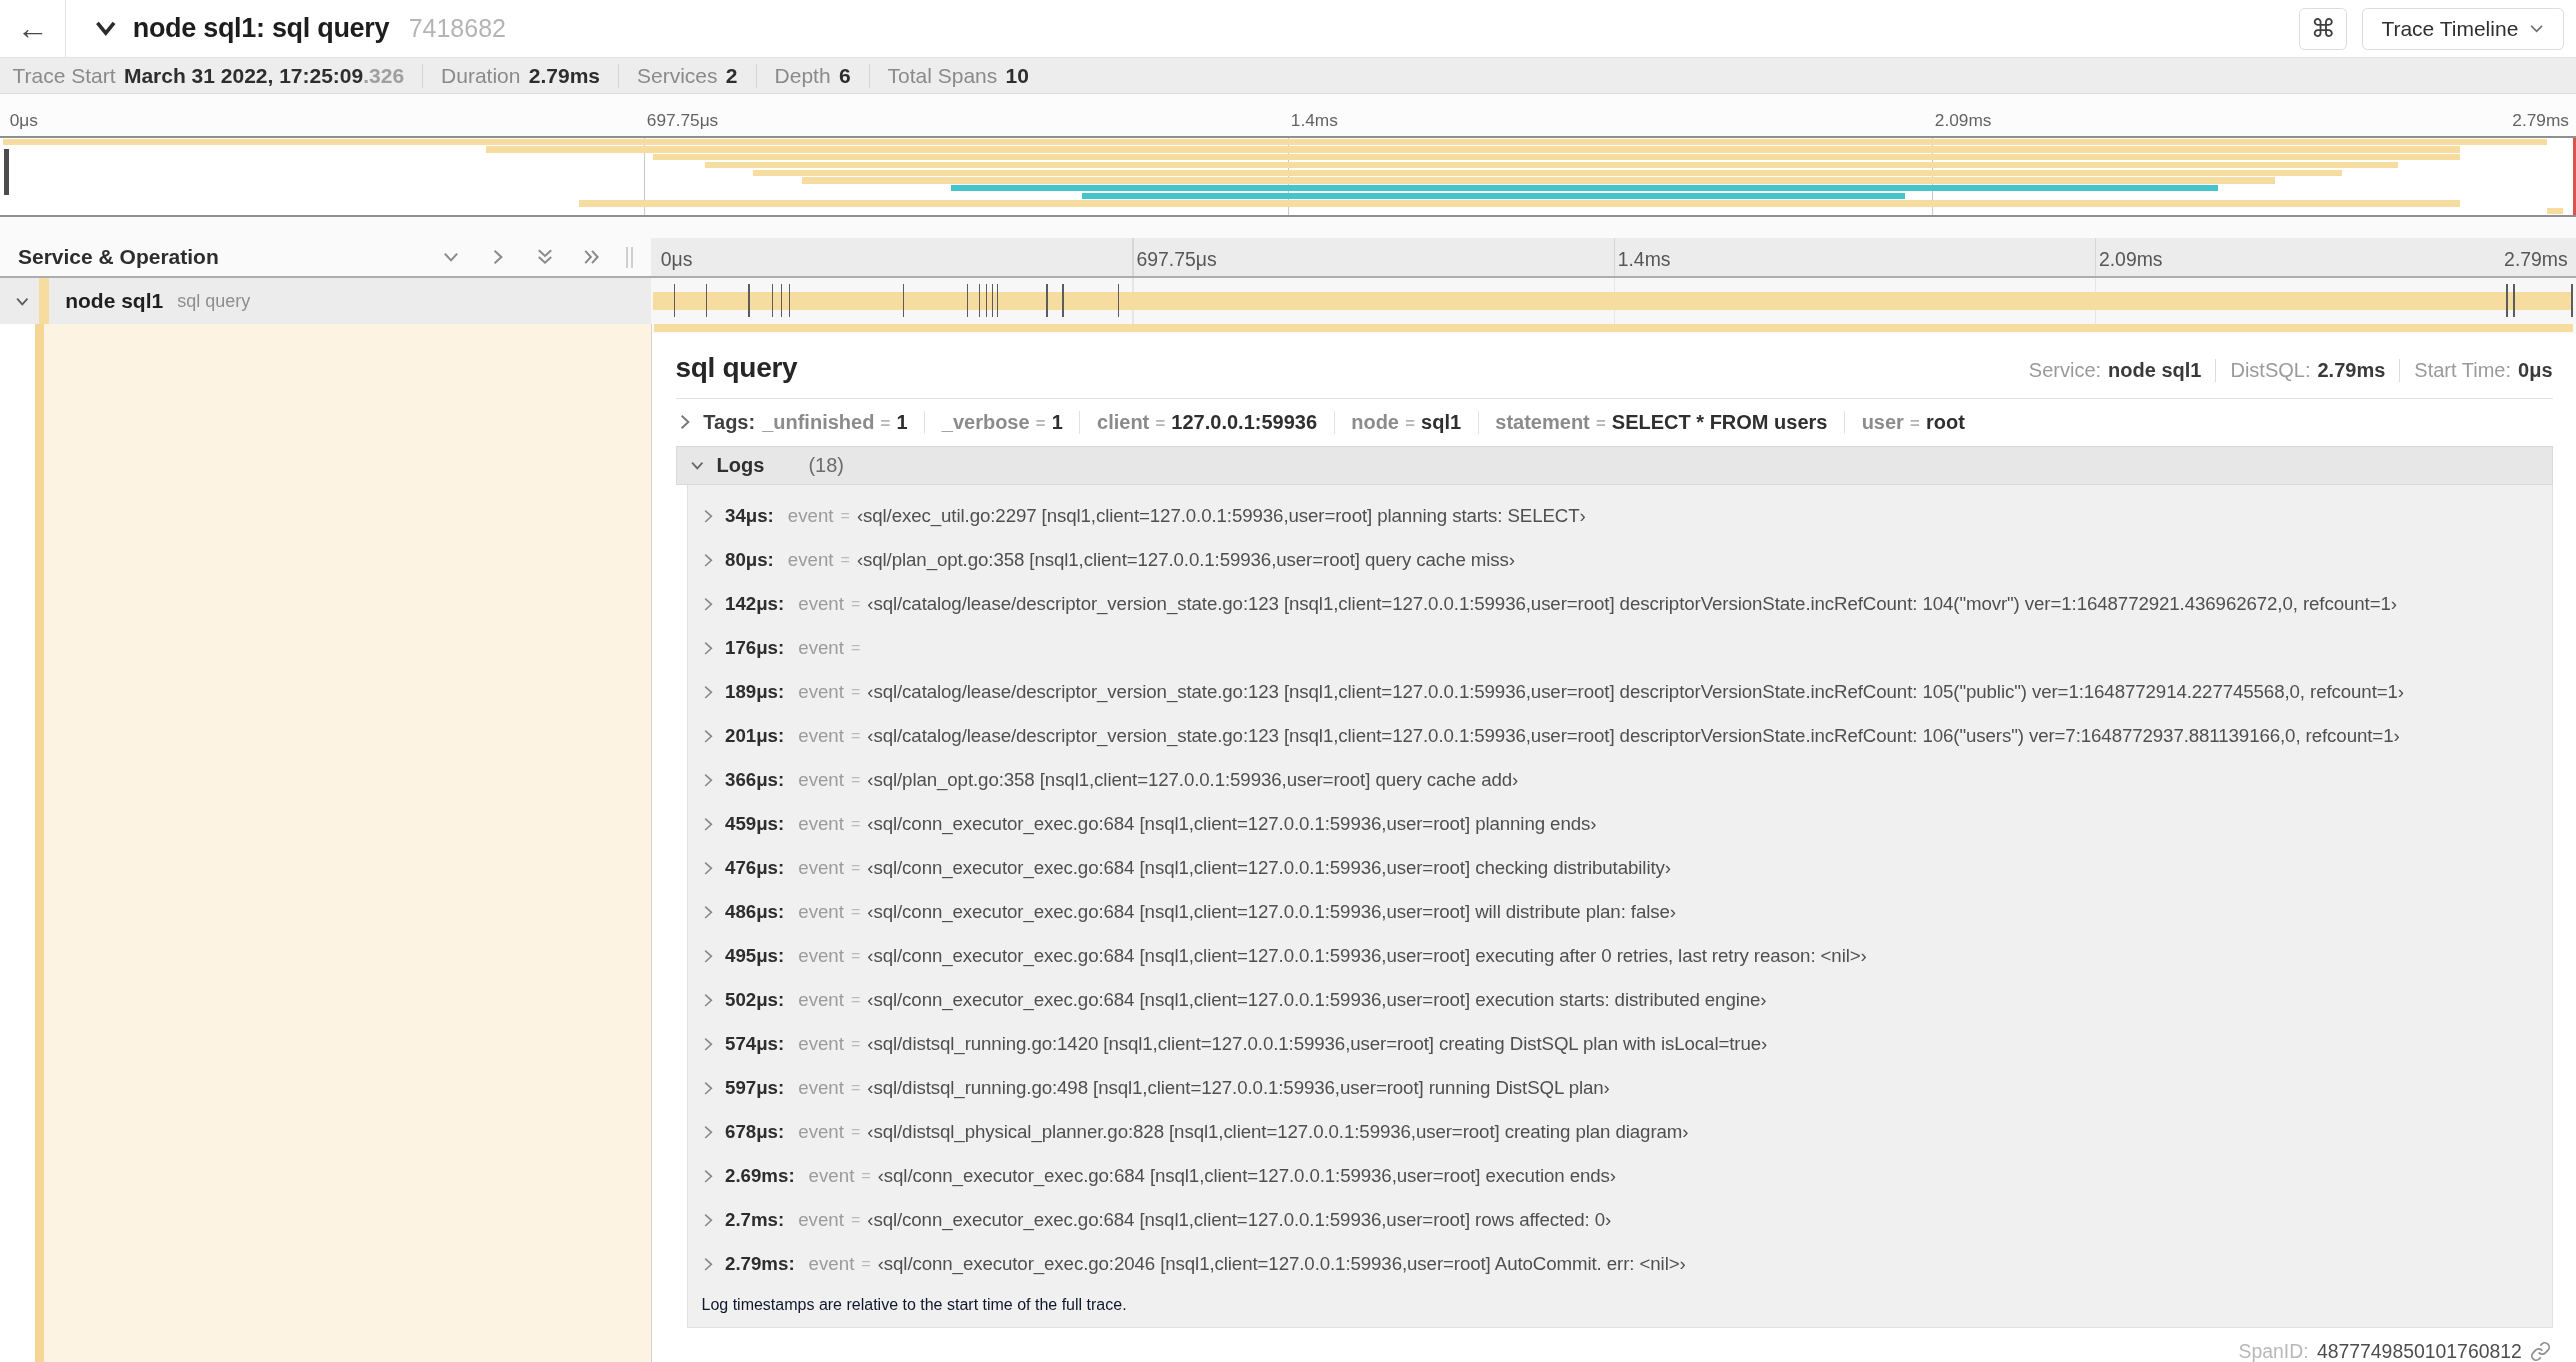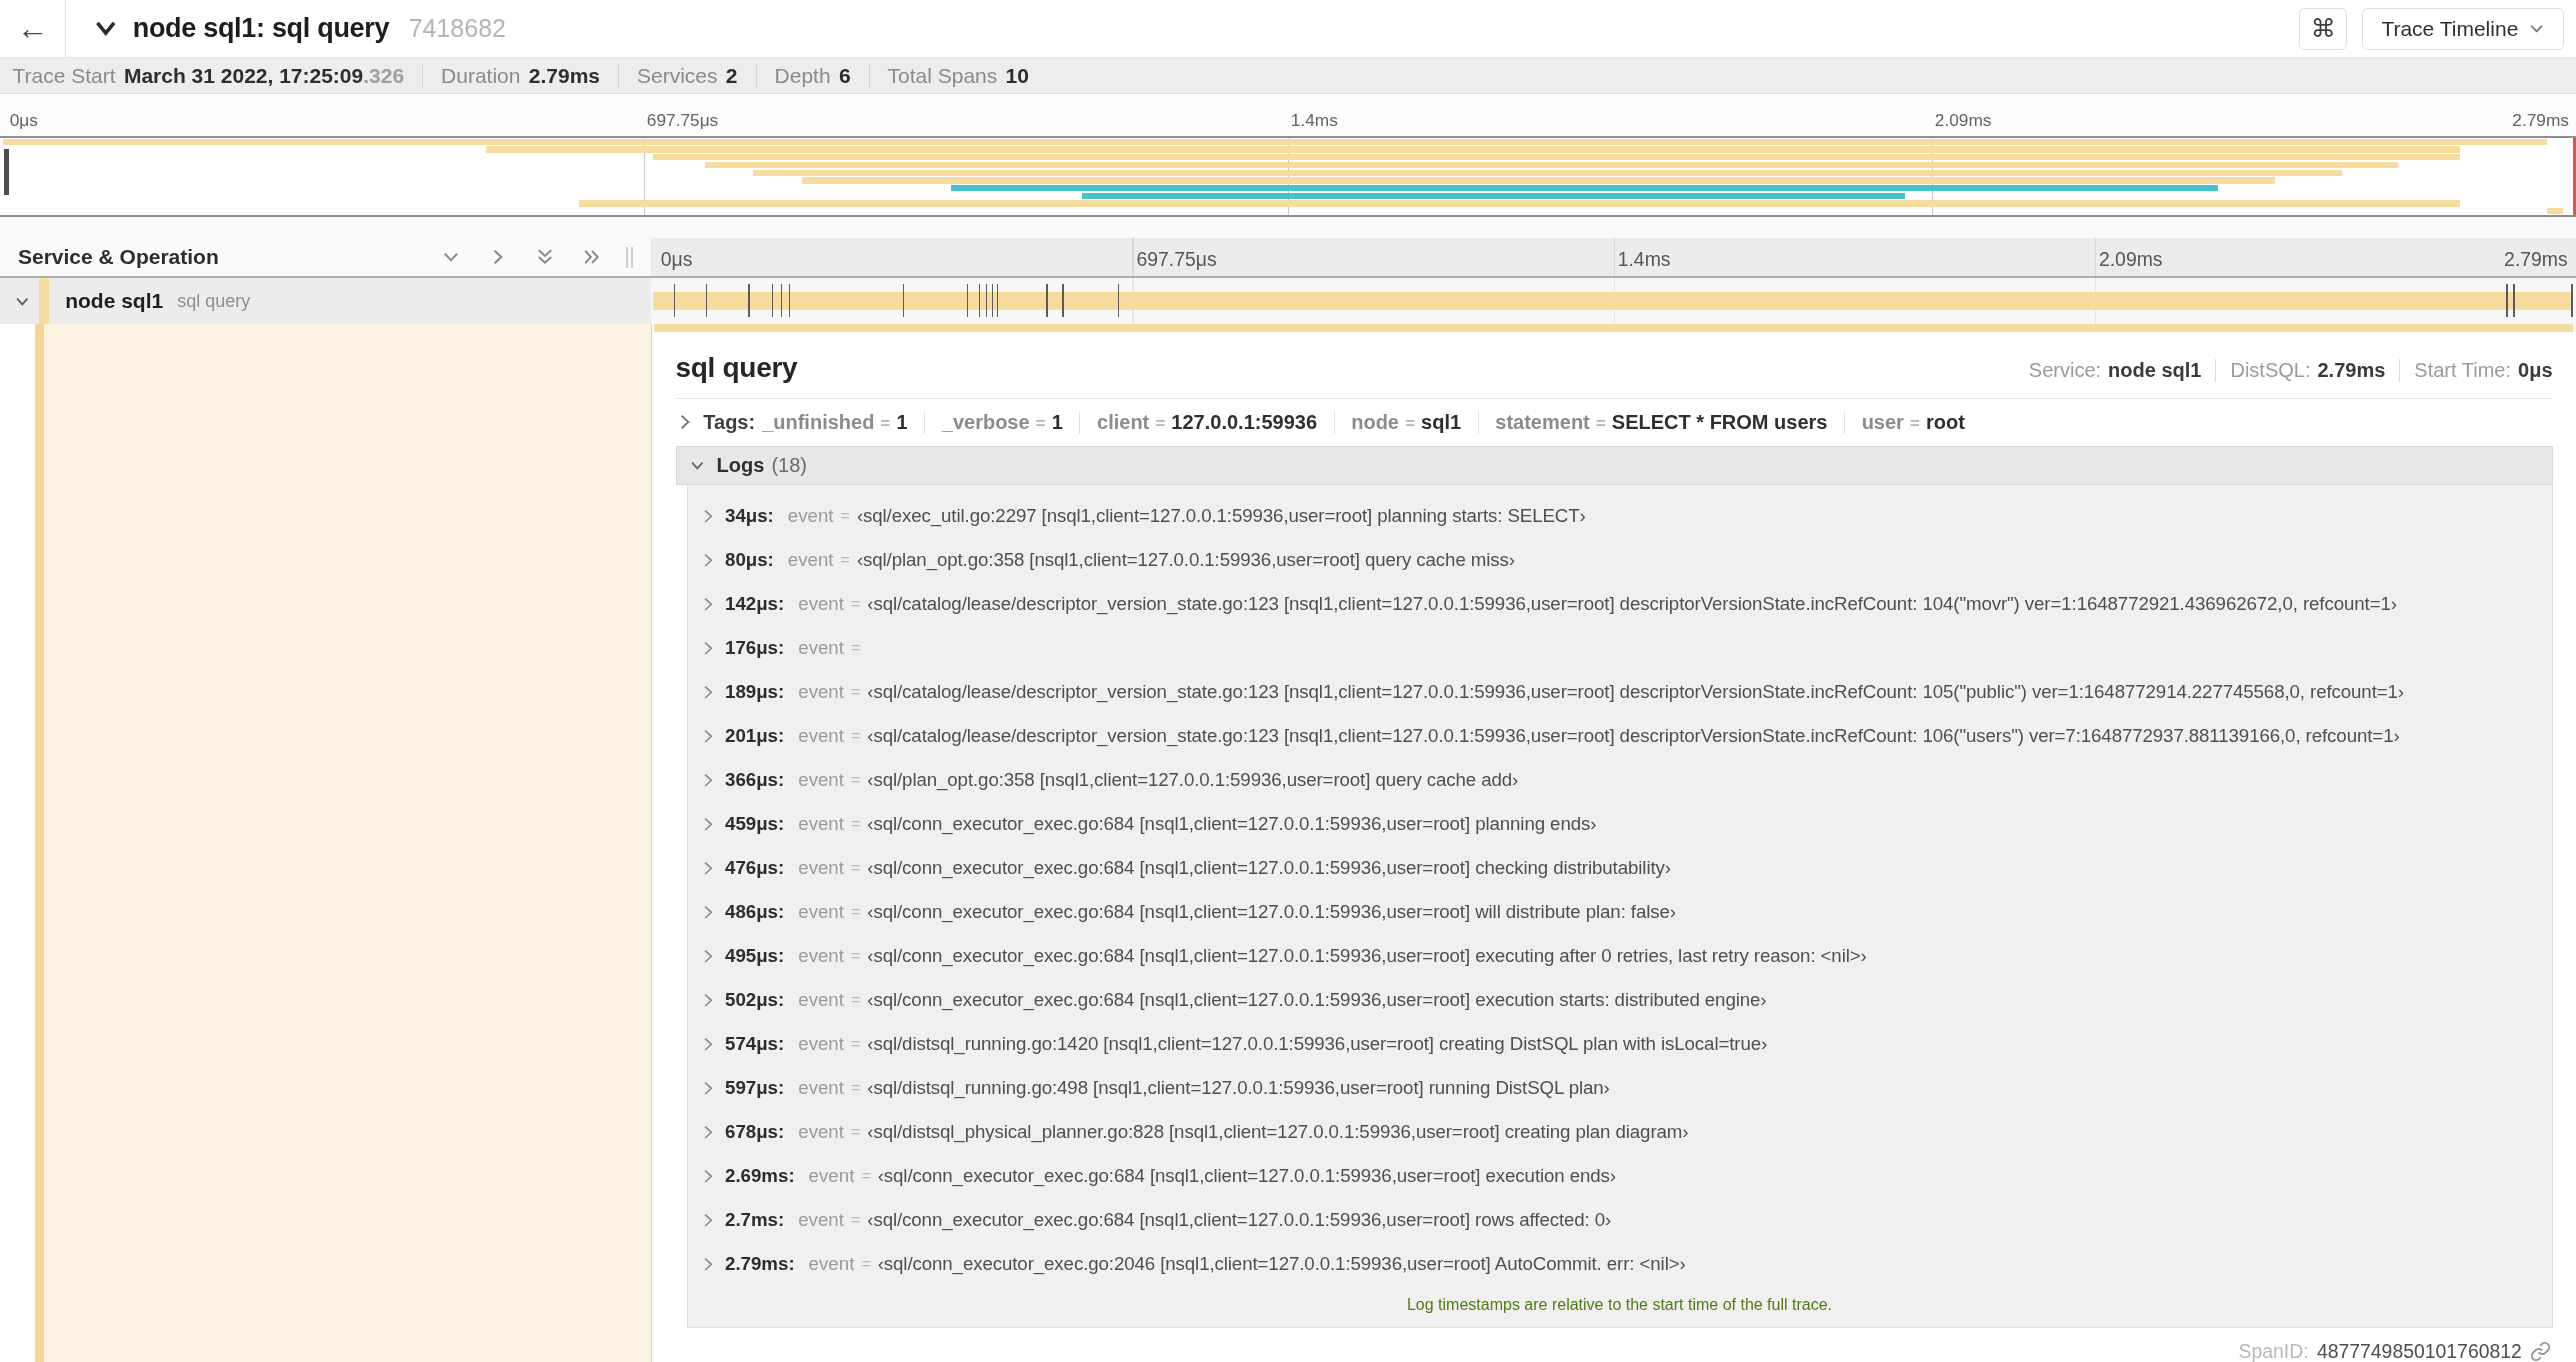--- a/index.html
+++ b/index.html
@@ -99,30 +99,30 @@
   .tag-item { display: flex; align-items: baseline; font-weight: bold; }
   .tag-item + .tag-item { margin-left: 16.6px; padding-left: 16.6px; border-left: 1.4px solid #e1e1e1; }
   .tag-item:first-of-type { margin-left: 9.7px; }
   .tag-key { color: #8b8b8b; }
   .tag-eq { color: #b3b3b3; font-size: 16.6px; margin: 0 6.2px; }
   .tag-value { color: #2f2f2f; }
 
   .logs-header { height: 39px; flex: 0 0 39px; background: #e7e7e7; border: 1.4px solid #d9d9d9; display: flex; align-items: center; padding: 0 12.5px; cursor: pointer; }
   .logs-chevron { color: #666; display: flex; margin-right: 11px; }
   .logs-label { font-size: 20px; font-weight: 700; color: #2f2f2f; margin-right: 7px; }
-  .logs-count { font-size: 20px; color: #6c6c6c; }
+  .logs-count { font-size: 20px; color: #6c6c6c; margin-left: 37px; }
 
   .logs-body { background: #f0f0f0; border: 1.4px solid #e0e0e0; border-top: none; padding-top: 9.7px; margin-left: 11px; }
   .log-row { height: 44px; display: flex; align-items: center; padding: 0 14px; white-space: nowrap; overflow: hidden; font-size: 18.7px; cursor: pointer; }
   .log-chevron { color: #8a8a8a; display: flex; margin-right: 11px; flex: 0 0 auto; }
   .log-time { font-weight: 700; color: #2d2d2d; margin-right: 14px; flex: 0 0 auto; }
   .log-key { color: #9b9b9b; flex: 0 0 auto; }
   .log-eq { color: #b9b9b9; font-size: 16px; margin: 0 7px; flex: 0 0 auto; }
   .log-value { color: #4f4f4f; letter-spacing: -0.1px; overflow: hidden; text-overflow: clip; }
-  .logs-footer { font-size: 16px; color: #4d7c0f; padding: 9.7px 14px 12.5px; text-align: center; }
+  .logs-footer { font-size: 16px; color: #0f172a; padding: 9.7px 14px 12.5px; }
 
   .spanid-row { display: flex; align-items: center; justify-content: flex-end; padding: 12.5px 1.4px 0; gap: 8.3px; font-size: 19.4px; }
   .spanid-label { color: #b8b8b8; }
   .spanid-value { color: #4d4d4d; }
   .link-icon { color: #8f8f8f; display: flex; cursor: pointer; }
 
   svg { display: block; }
 </style>
 </head>
 <body>

